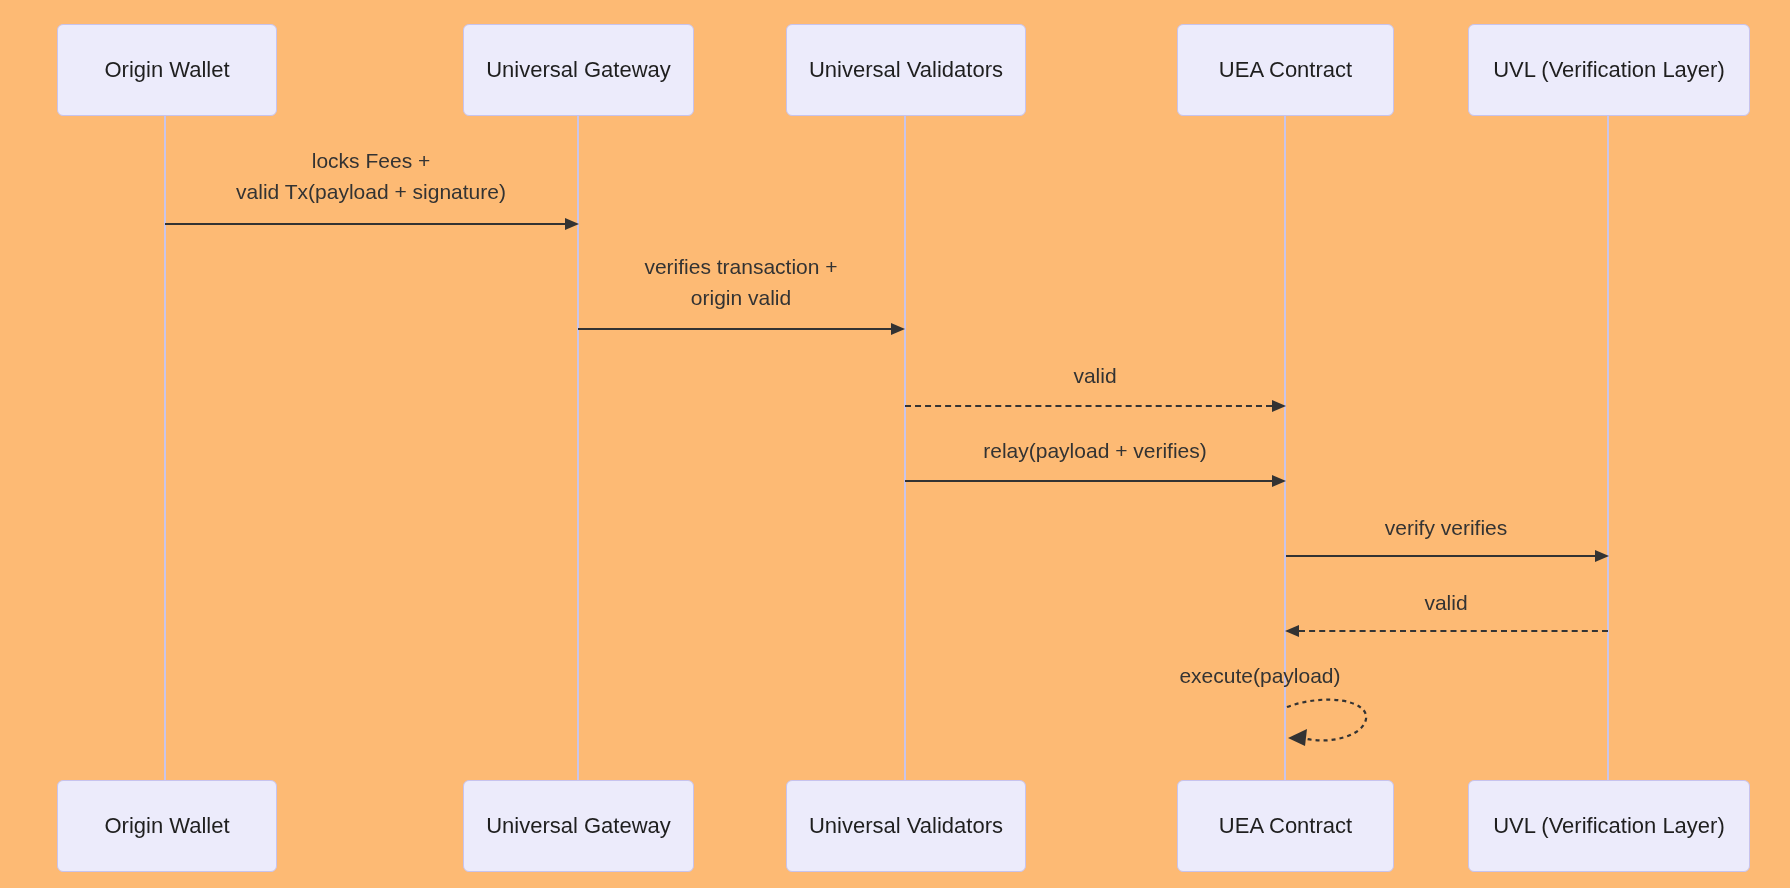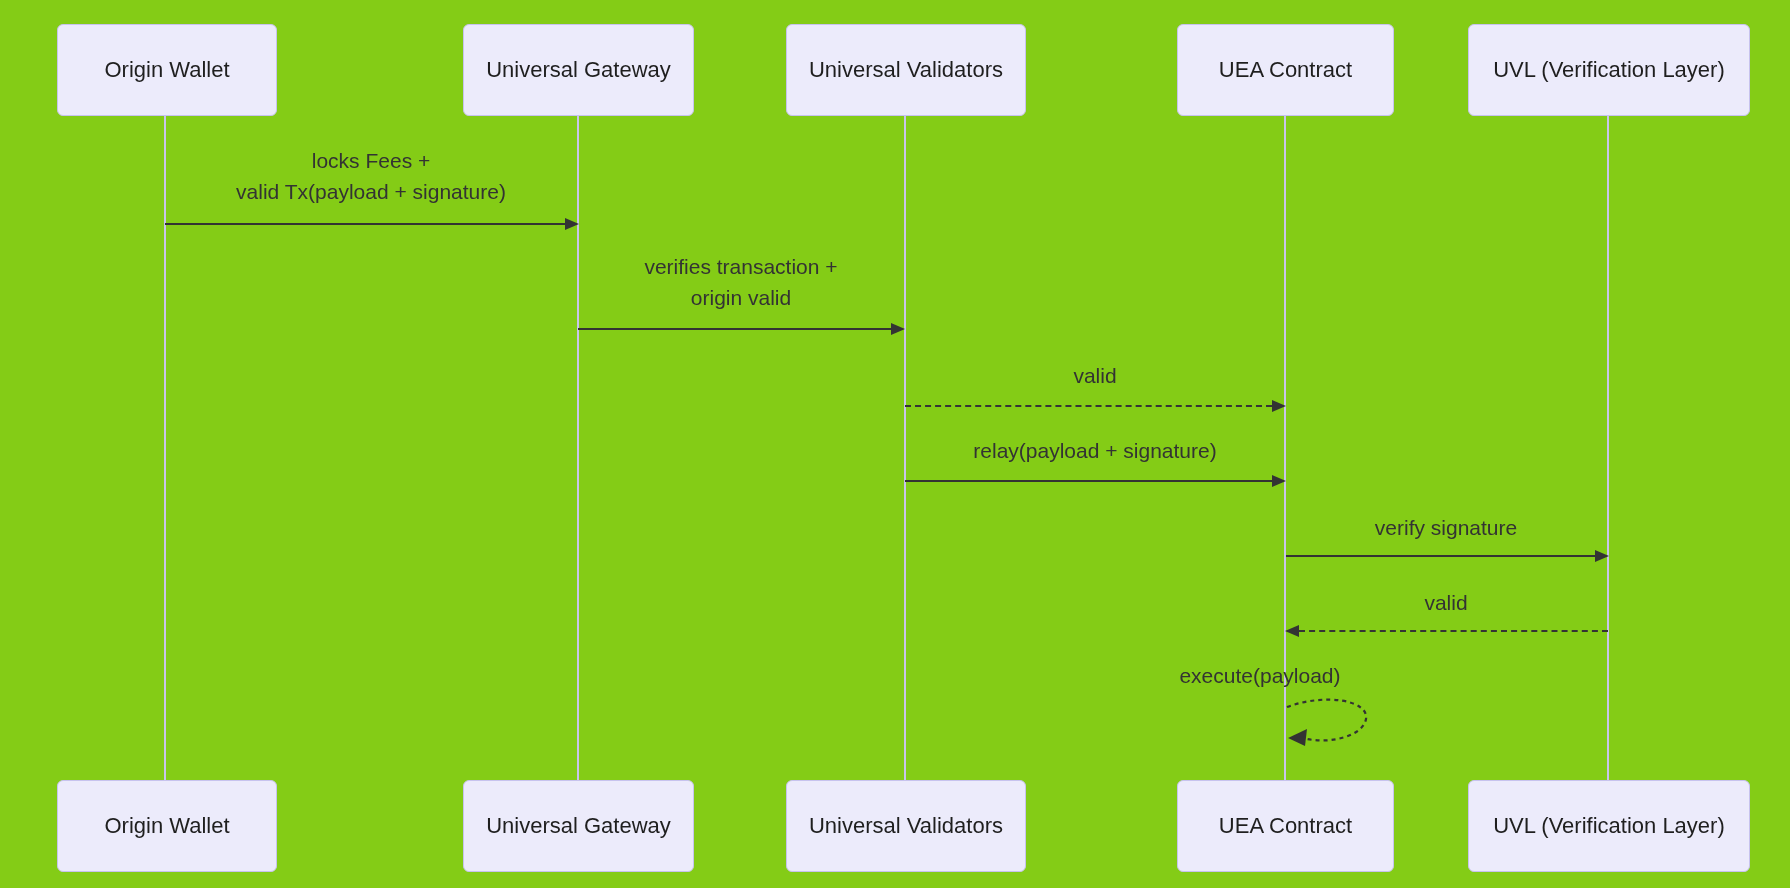--- a/index.html
+++ b/index.html
@@ -1,17 +1,17 @@
 <!DOCTYPE html>
 <html><head>
 <meta charset="utf-8">
 <style>
   html,body{margin:0;padding:0;background:#ffffff;}
   .diagram{
-    position:relative;width:1790px;height:888px;background:#84cc16;
+    position:relative;width:1790px;height:888px;background:#fdba74;
     font-family:"Liberation Sans","DejaVu Sans",sans-serif;overflow:hidden;
   }
   .lifeline{
     position:absolute;top:116px;height:665px;width:2px;background:#c9c5ea;
   }
   .actor{
     position:absolute;height:90px;box-sizing:content-box;
     background:#ecebfb;border:1.5px solid #c7c3ee;border-radius:6px;
     display:flex;align-items:center;justify-content:center;
     font-size:22px;color:#1f1f1f;
@@ -82,25 +82,25 @@
 
   <div class="msg-label" style="left:741px;top:251px">verifies transaction +
 origin valid</div>
   <div class="line line-solid" style="left:578px;top:328px;width:313px"></div>
   <div class="head head-right" style="left:891px;top:323px"></div>
 
   <div class="msg-label" style="left:1095px;top:360px">valid</div>
   <div class="line line-dashed" style="left:905px;top:405px;width:367px"></div>
   <div class="head head-right" style="left:1272px;top:400px"></div>
 
-  <div class="msg-label" style="left:1095px;top:435px">relay(payload + signature)</div>
+  <div class="msg-label" style="left:1095px;top:435px">relay(payload + verifies)</div>
   <div class="line line-solid" style="left:905px;top:480px;width:367px"></div>
   <div class="head head-right" style="left:1272px;top:475px"></div>
 
-  <div class="msg-label" style="left:1446px;top:512px">verify signature</div>
+  <div class="msg-label" style="left:1446px;top:512px">verify verifies</div>
   <div class="line line-solid" style="left:1286px;top:555px;width:309px"></div>
   <div class="head head-right" style="left:1595px;top:550px"></div>
 
   <div class="msg-label" style="left:1446px;top:587px">valid</div>
   <div class="line line-dashed" style="left:1299px;top:630px;width:309px"></div>
   <div class="head head-left" style="left:1285px;top:625px"></div>
 
   <div class="msg-label" style="left:1260px;top:660px">execute(payload)</div>
   <svg class="selfloop" style="left:1283px;top:697px" width="96" height="54" viewBox="0 0 96 54">
     <path d="M4,10 C42,-4 86,3 83,22 C80,39 48,47 24,42" fill="none" stroke="#333333" stroke-width="2.2" stroke-dasharray="4,4"></path>

